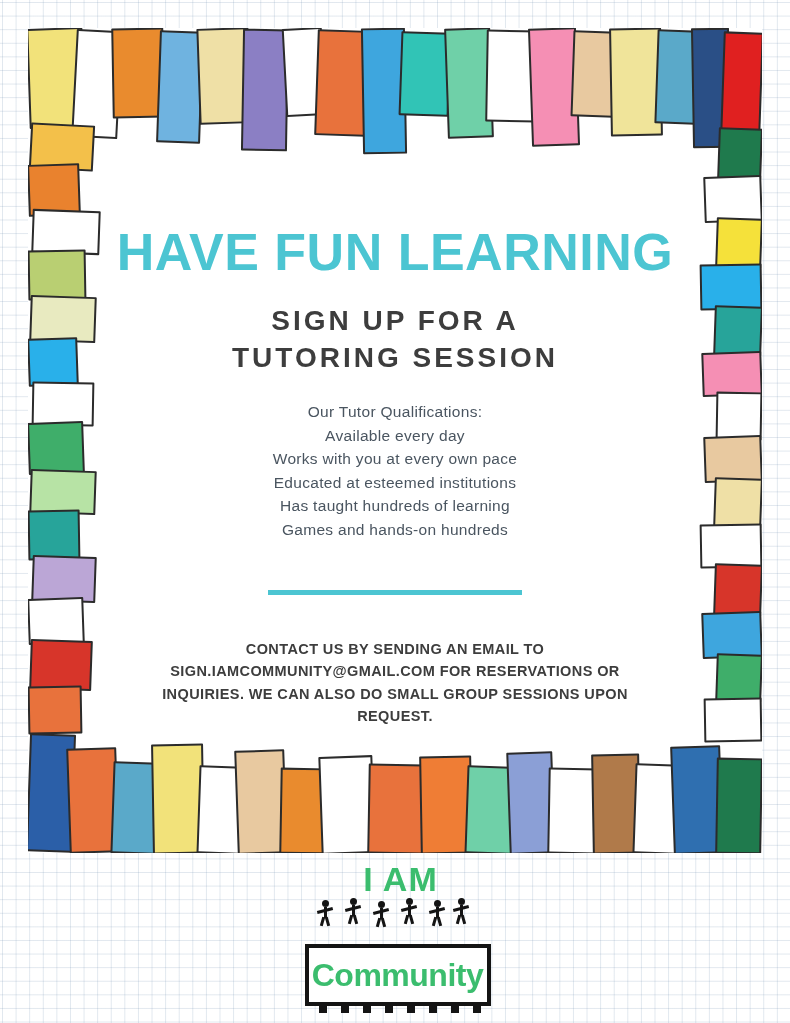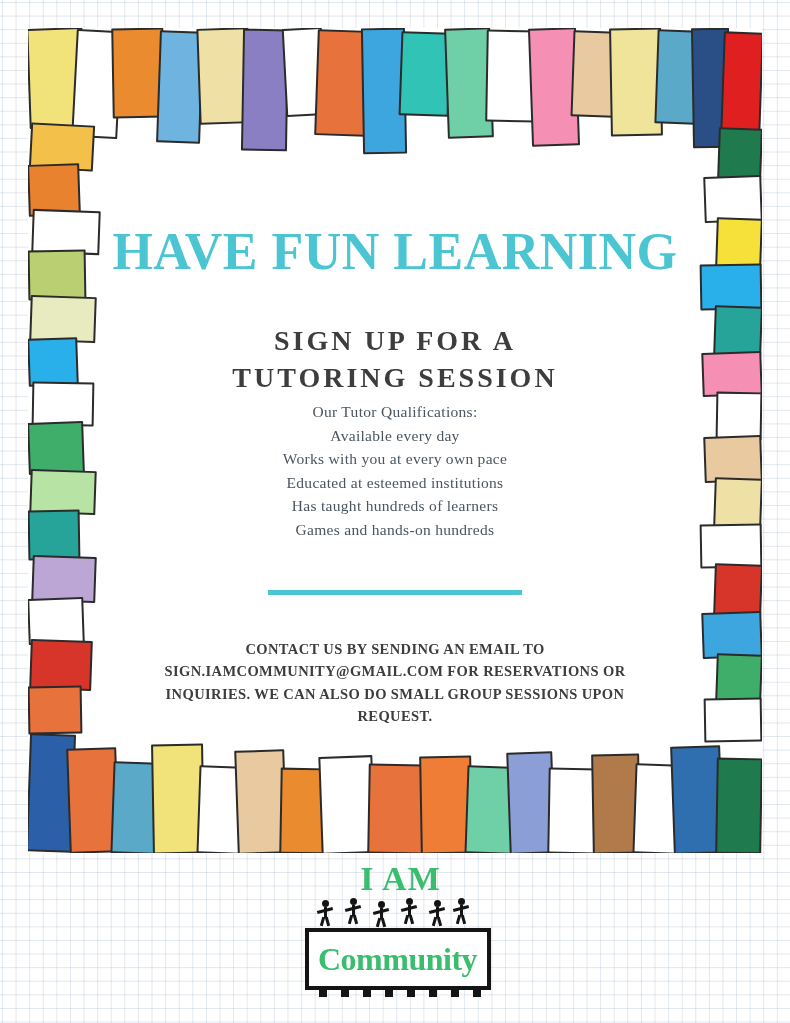--- a/index.html
+++ b/index.html
@@ -18,21 +18,20 @@
   
   #poster {
     position: absolute;
     inset: 0;
     background-color: #ffffff;
     background-image:
       linear-gradient(to right, rgba(120,150,180,0.22) 1px, transparent 1px),
       linear-gradient(to bottom, rgba(120,150,180,0.22) 1px, transparent 1px);
     background-size: 13.6px 13.6px;
     background-position: 2px 2px;
-    font-family: Liberation Serif, serif;
   }
 
   
   #card {
     position: absolute;
     left: 28px;
     top: 28px;
     width: 734px;
     height: 825px;
     background: #ffffff;
@@ -72,21 +71,20 @@
   }
   #subhead {
     position: absolute;
     top: 275px;
     width: 734px;
     color: #3d3d3d;
     font-size: 28px;
     font-weight: bold;
     letter-spacing: 3px;
     line-height: 1.32;
-    margin-top: 20px;
   }
   #quals {
     position: absolute;
     top: 372px;
     width: 734px;
     color: #4a5560;
     font-size: 15.5px;
     line-height: 1.52;
     font-weight: 400;
   }
@@ -169,21 +167,21 @@
     top: 17px;
     width: 3px;
     height: 9px;
     background: #141414;
   }
   .person .legL { left: 2px; transform: rotate(16deg); }
   .person .legR { left: 7px; transform: rotate(-16deg); }
 
   #logo-box {
     position: relative;
-    margin: 0 auto;
+    margin: 16px auto;
     width: 186px;
     height: 62px;
     border: 4px solid #141414;
     box-sizing: border-box;
     background: #ffffff;
   }
   #logo-community {
     font-size: 32px;
     font-weight: bold;
     color: #3bbd6e;
@@ -284,21 +282,21 @@
       <div id="subhead">
         <div>SIGN UP FOR A</div>
         <div>TUTORING SESSION</div>
       </div>
 
       <div id="quals">
         <div>Our Tutor Qualifications:</div>
         <div>Available every day</div>
         <div>Works with you at every own pace</div>
         <div>Educated at esteemed institutions</div>
-        <div>Has taught hundreds of learners</div>
+        <div>Has taught hundreds of learning</div>
         <div>Games and hands-on hundreds</div>
       </div>
 
       <div id="divider"></div>
 
       <div id="contact">CONTACT US BY SENDING AN EMAIL TO SIGN.IAMCOMMUNITY@GMAIL.COM FOR RESERVATIONS OR INQUIRIES. WE CAN ALSO DO SMALL GROUP SESSIONS UPON REQUEST.</div>
 
     </div>
   </div>
 

